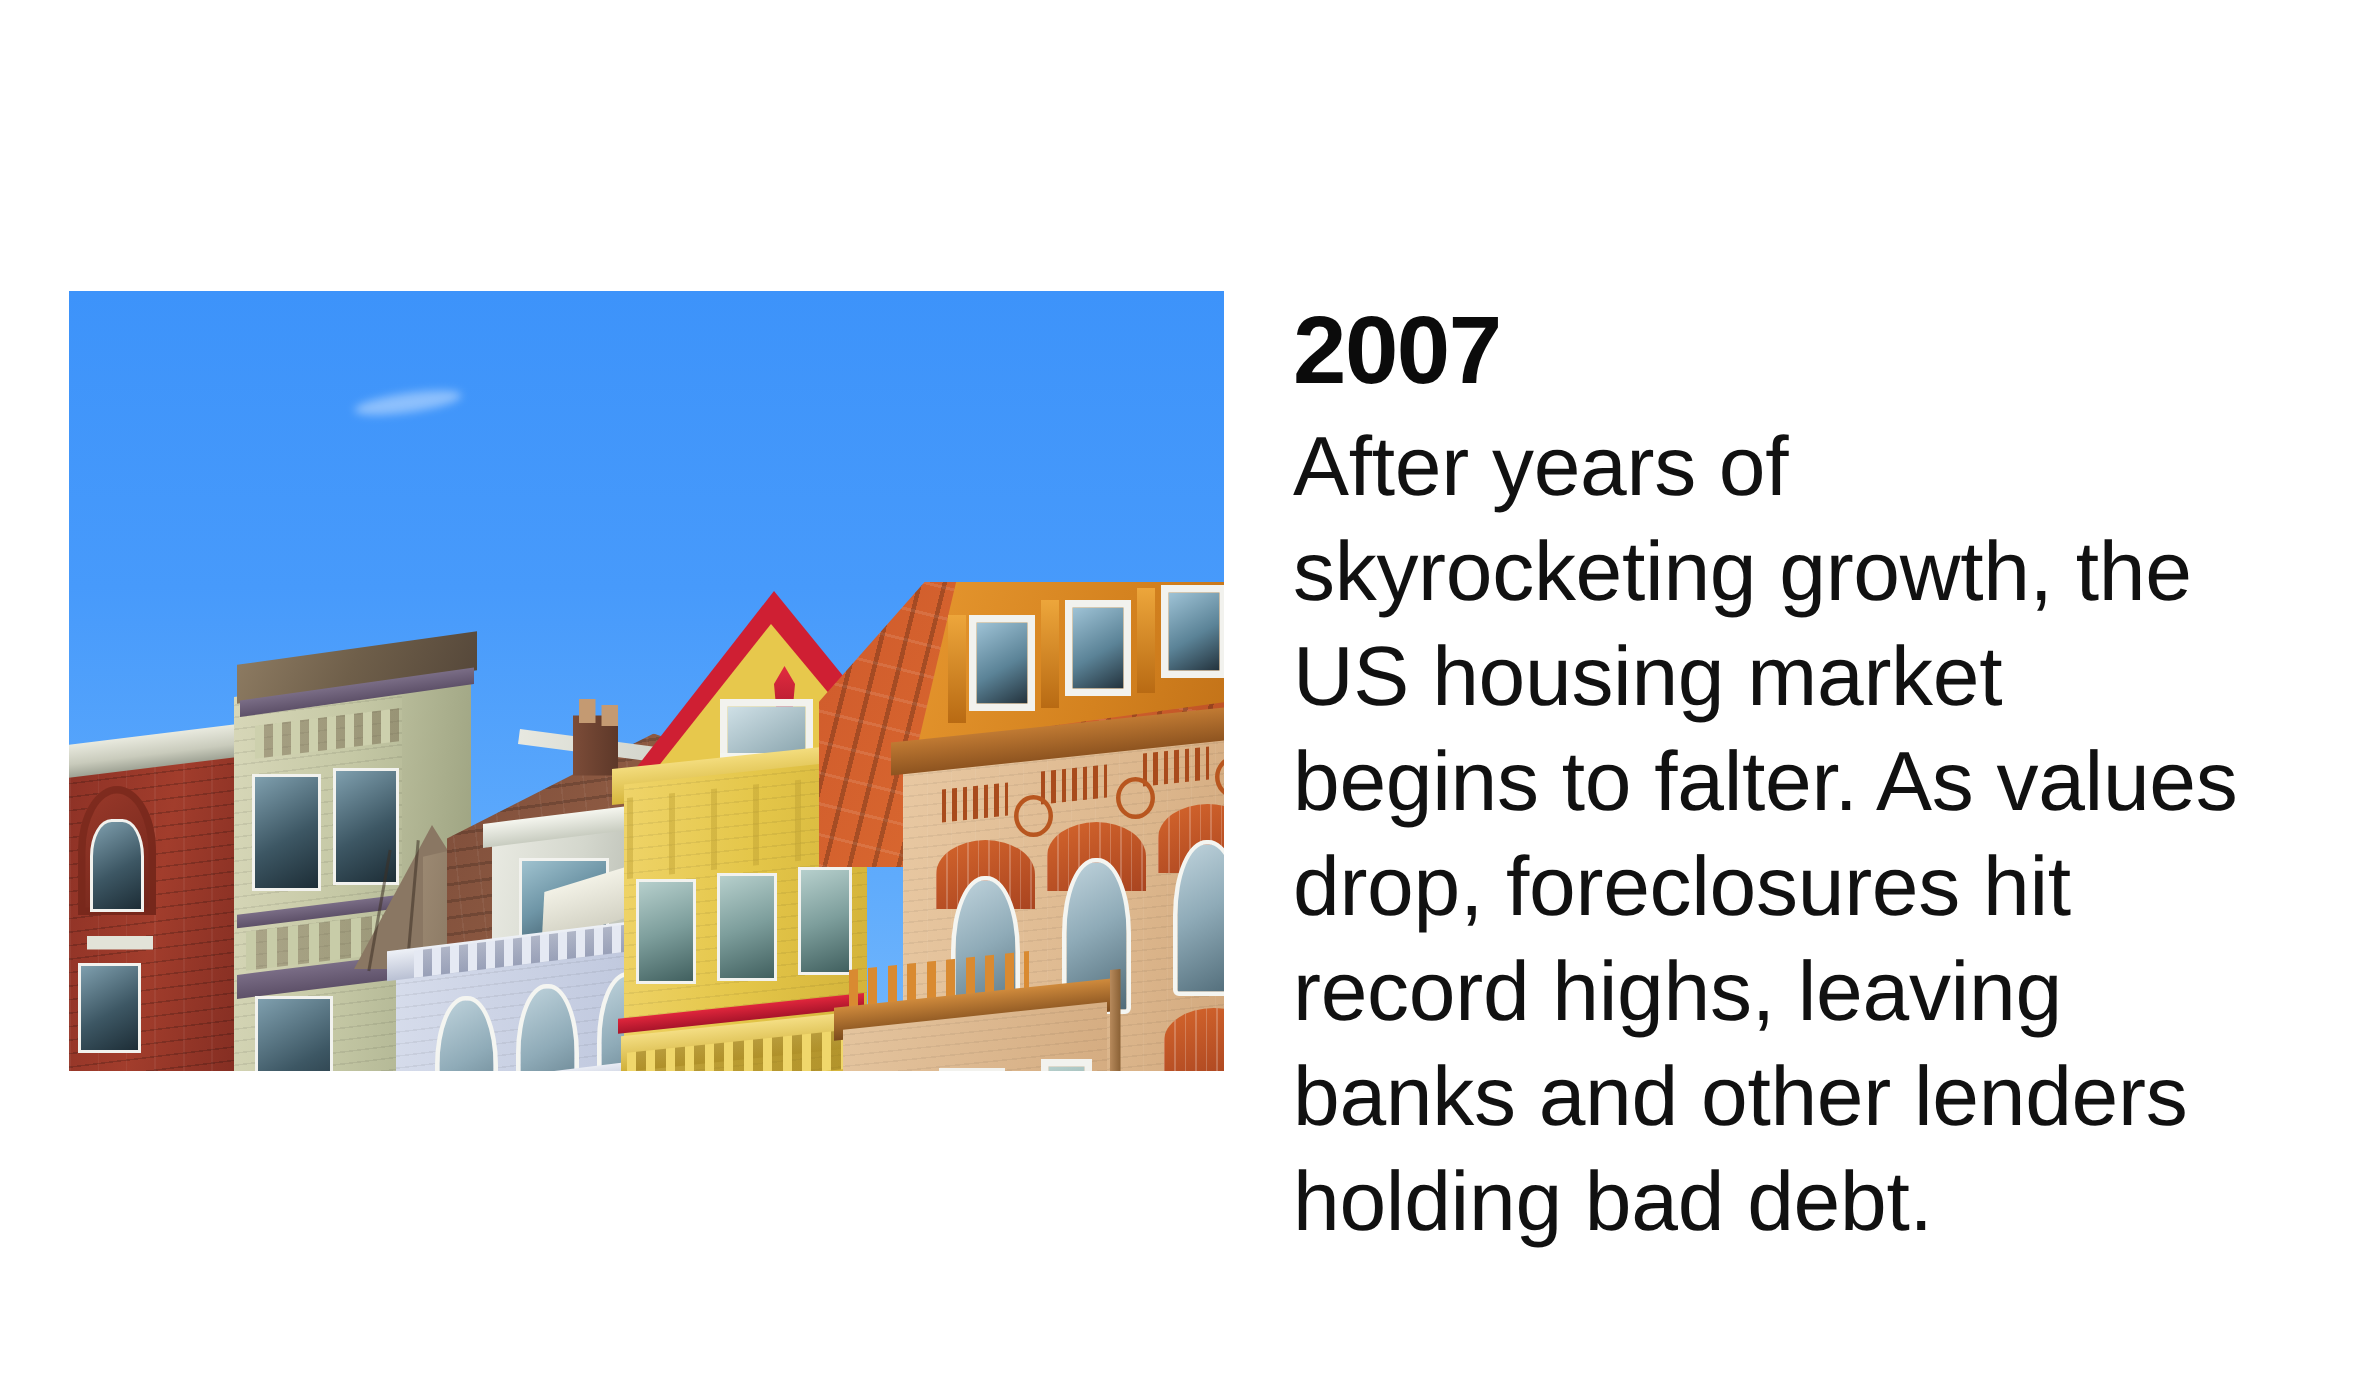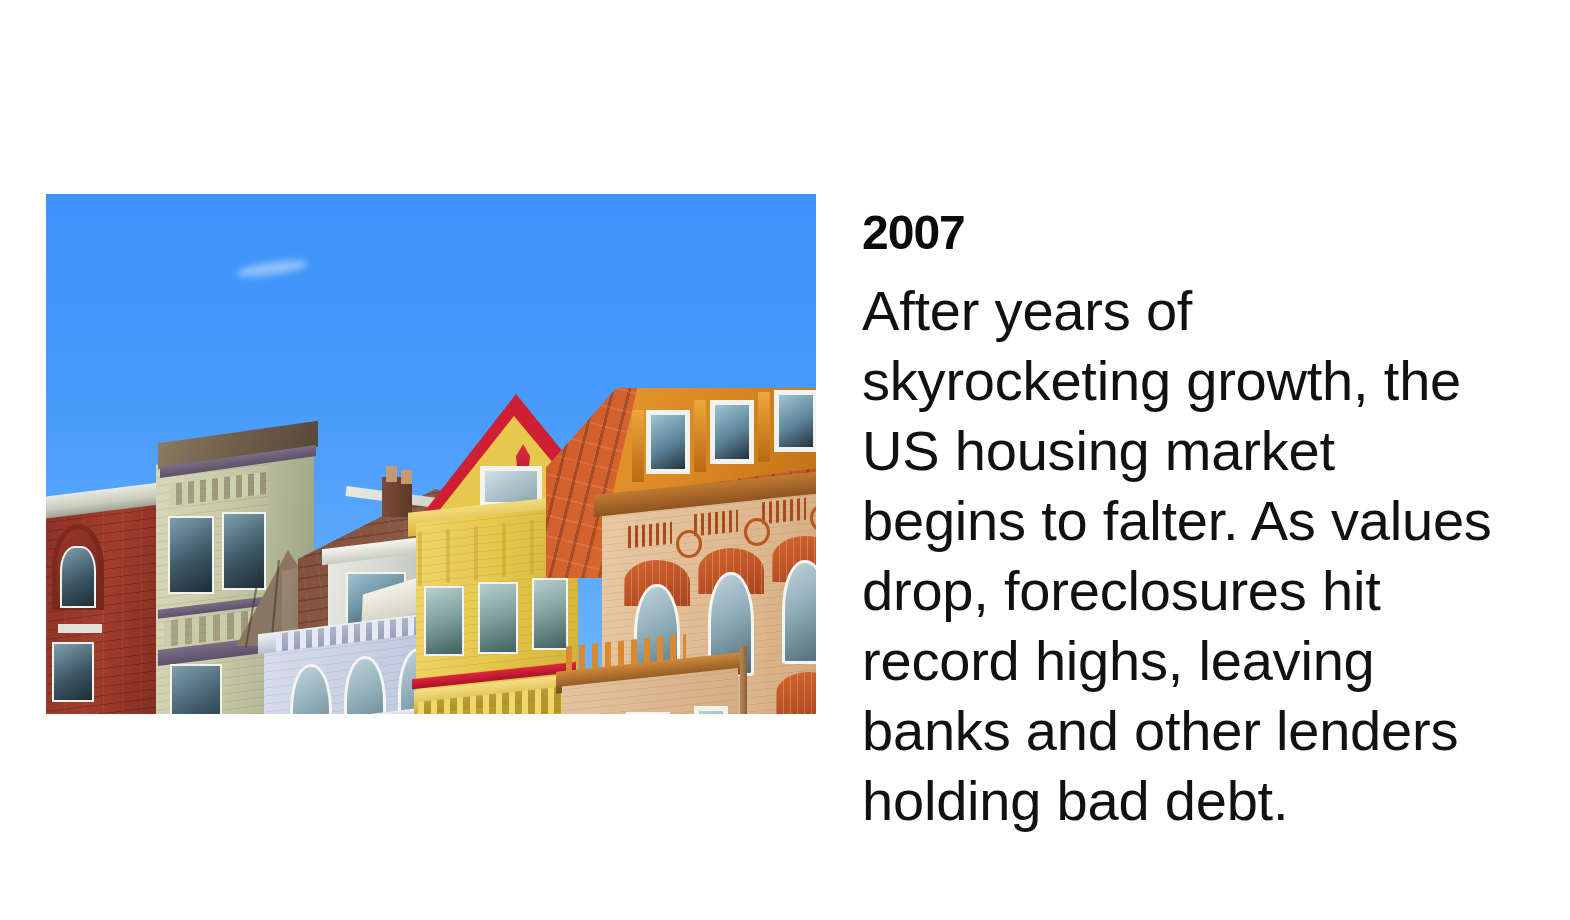--- a/index.html
+++ b/index.html
@@ -297,21 +297,21 @@
   }
 
   
   #text-col {
     position: absolute;
     left: 862px;
     top: 194px;
     width: 648px;
   }
   #year {
-    font-size: 48px;
+    font-size: 64px;
     font-weight: bold;
     line-height: 78px;
     letter-spacing: -1px;
     color: #0b0b0b;
     margin: 0 0 4px 0;
   }
   #body-text {
     font-size: 56px;
     line-height: 70px;
     font-weight: 400;

